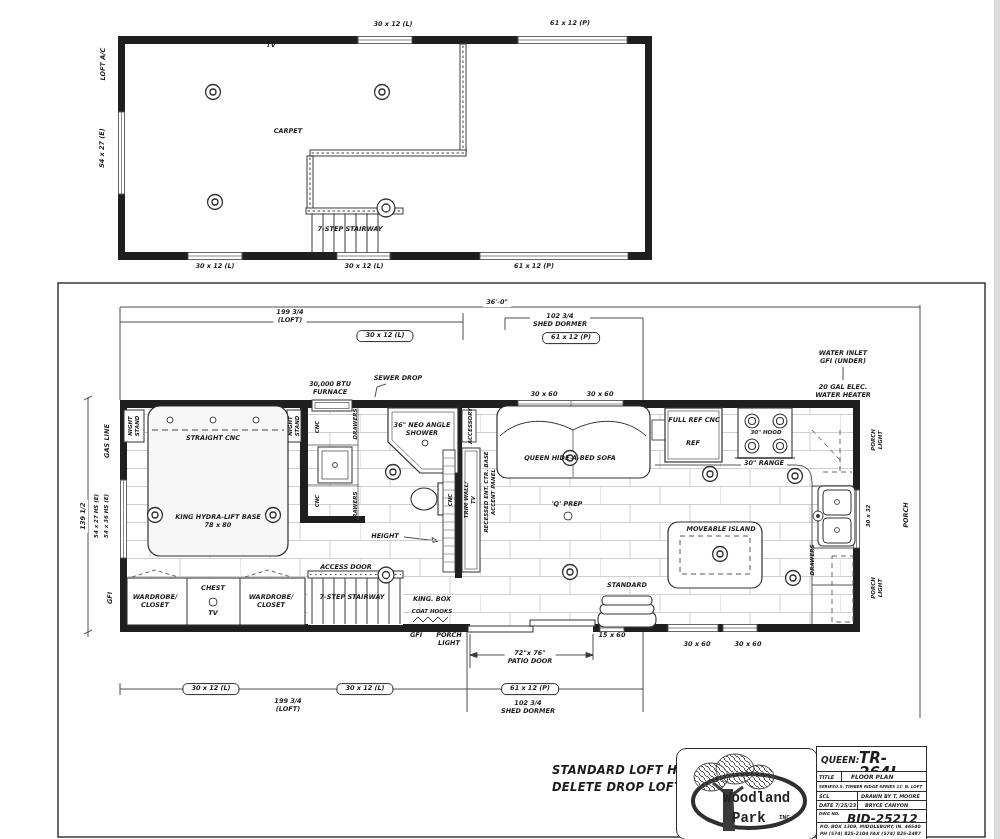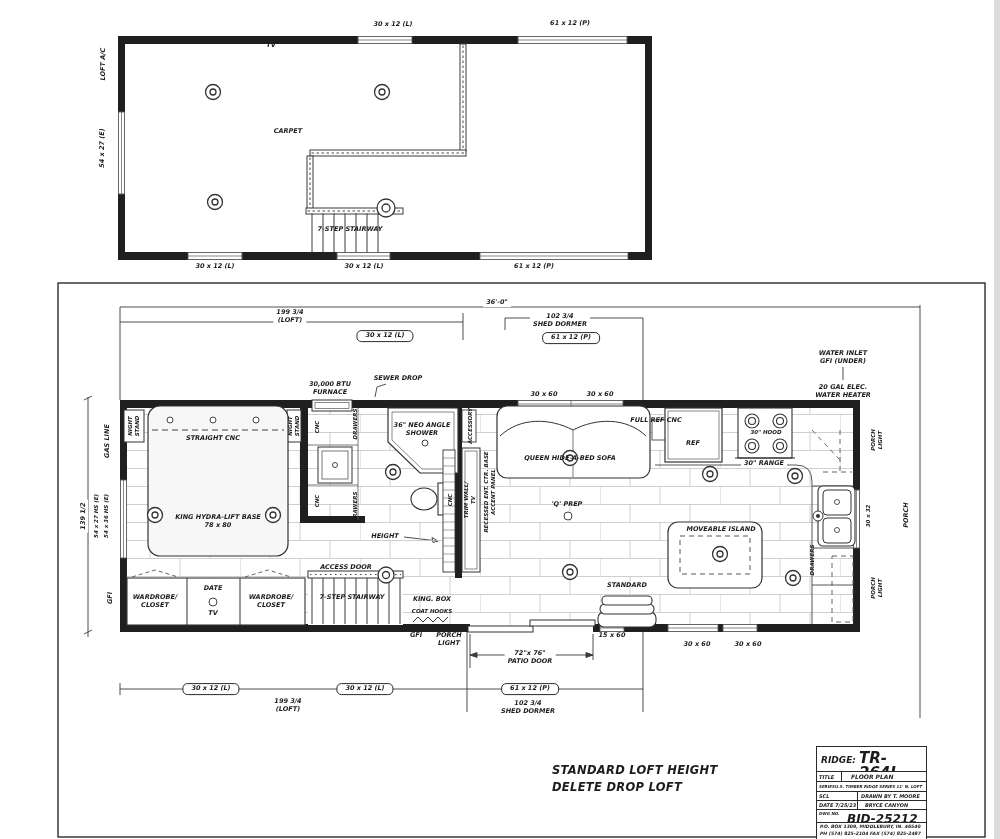--- a/index.html
+++ b/index.html
@@ -326,21 +326,21 @@
 SHOWER</div>
 <div class="lb" style="left:385px;top:537px">HEIGHT</div>
 <div class="lb rot sm" style="left:450px;top:500px">CNC</div>
 <div class="lb rot sm" style="left:470px;top:426px">ACCESSORY</div>
 <div class="lb rot sm" style="left:470px;top:500px">TRIM WALL/
 TV</div>
 <div class="lb rot sm" style="left:490px;top:492px">RECESSED ENT. CTR. BASE
 ACCENT PANEL</div>
 <div class="lb" style="left:570px;top:459px">QUEEN HIDE-A-BED SOFA</div>
 <div class="lb" style="left:567px;top:505px">'Q' PREP</div>
-<div class="lb" style="left:656px;top:421px">FULL REF CNC</div>
+<div class="lb" style="left:694px;top:421px">FULL REF CNC</div>
 <div class="lb" style="left:693px;top:444px">REF</div>
 <div class="lb dim sm" style="left:766px;top:432px">30" HOOD</div>
 <div class="lb dim" style="left:764px;top:464px">30" RANGE</div>
 <div class="lb rot sm" style="left:877px;top:440px">PORCH
 LIGHT</div>
 <div class="lb rot sm" style="left:868px;top:516px">30 x 32</div>
 <div class="lb rot" style="left:907px;top:515px">PORCH</div>
 <div class="lb rot sm" style="left:877px;top:588px">PORCH
 LIGHT</div>
 <div class="lb" style="left:721px;top:530px">MOVEABLE ISLAND</div>
@@ -353,39 +353,52 @@
 LIGHT</div>
 <div class="lb dim" style="left:530px;top:658px">72"x 76"
 PATIO DOOR</div>
 <div class="lb" style="left:612px;top:636px">15 x 60</div>
 <div class="lb" style="left:697px;top:645px">30 x 60</div>
 <div class="lb" style="left:748px;top:645px">30 x 60</div>
 <div class="lb" style="left:346px;top:568px">ACCESS DOOR</div>
 <div class="lb" style="left:352px;top:598px">7-STEP STAIRWAY</div>
 <div class="lb" style="left:155px;top:602px">WARDROBE/
 CLOSET</div>
-<div class="lb" style="left:213px;top:589px">DATE</div>
+<div class="lb" style="left:213px;top:589px">CHEST</div>
 <div class="lb" style="left:213px;top:614px">TV</div>
 <div class="lb" style="left:271px;top:602px">WARDROBE/
 CLOSET</div>
 <div class="lb bx" style="left:211px;top:689px">30 x 12 (L)</div>
 <div class="lb bx" style="left:365px;top:689px">30 x 12 (L)</div>
 <div class="lb dim" style="left:288px;top:706px">199 3/4
 (LOFT)</div>
 <div class="lb bx" style="left:530px;top:689px">61 x 12 (P)</div>
 <div class="lb dim" style="left:528px;top:708px">102 3/4
 SHED DORMER</div>
 
 <div class="lb note" style="left:552px;top:762px">STANDARD LOFT HEIGHT
 DELETE DROP LOFT</div>
 
 <div id="tblock">
+  <div id="logo-box">
+    <svg width="138" height="88">
+      <ellipse cx="72" cy="52" rx="56" ry="27" fill="none" stroke="#2f2f2f" stroke-width="4"></ellipse>
+      <path d="M46 40 L46 82 L58 82 L56 40 Z" fill="#3a3a3a"></path>
+      <path d="M50 45 L36 34 M52 48 L66 38" stroke="#3a3a3a" stroke-width="3"></path>
+      <ellipse cx="34" cy="28" rx="17" ry="14" fill="url(#scribble)" stroke="#444" stroke-width="1"></ellipse>
+      <ellipse cx="58" cy="20" rx="19" ry="15" fill="url(#scribble)" stroke="#444" stroke-width="1"></ellipse>
+      <ellipse cx="82" cy="28" rx="15" ry="12" fill="url(#scribble)" stroke="#444" stroke-width="1"></ellipse>
+    </svg>
+    <div class="logo-txt" style="left:46px;top:42px">Woodland</div>
+    <div class="logo-txt" style="left:55px;top:62px">Park</div>
+    <div class="logo-txt" style="left:102px;top:66px;font-size:6px">INC.</div>
+  </div>
   <div id="tb-table">
     <div class="trow" style="top:0;height:25px">
-      <span class="tval" style="position:absolute;left:4px;top:9px;font-size:9px">RIDGE:</span>
+      <span class="tval" style="position:absolute;left:4px;top:9px;font-size:9px">QUEEN:</span>
       <span class="tval" style="position:absolute;left:42px;top:4px;font-size:15px">TR-264L</span>
     </div>
     <div class="trow" style="top:25px;height:10px">
       <span class="tlbl" style="position:absolute;left:2px;top:3px">TITLE</span>
       <span class="cellsplit" style="left:24px"></span>
       <span class="tval" style="position:absolute;left:34px;top:2px">FLOOR PLAN</span>
     </div>
     <div class="trow" style="top:35px;height:10px">
       <span class="tlbl" style="position:absolute;left:2px;top:3px;font-size:4px">SERIES</span>
       <span class="tlbl" style="position:absolute;left:18px;top:3px;font-size:4px">U.S. TIMBER RIDGE SERIES 11' N. LOFT</span>

